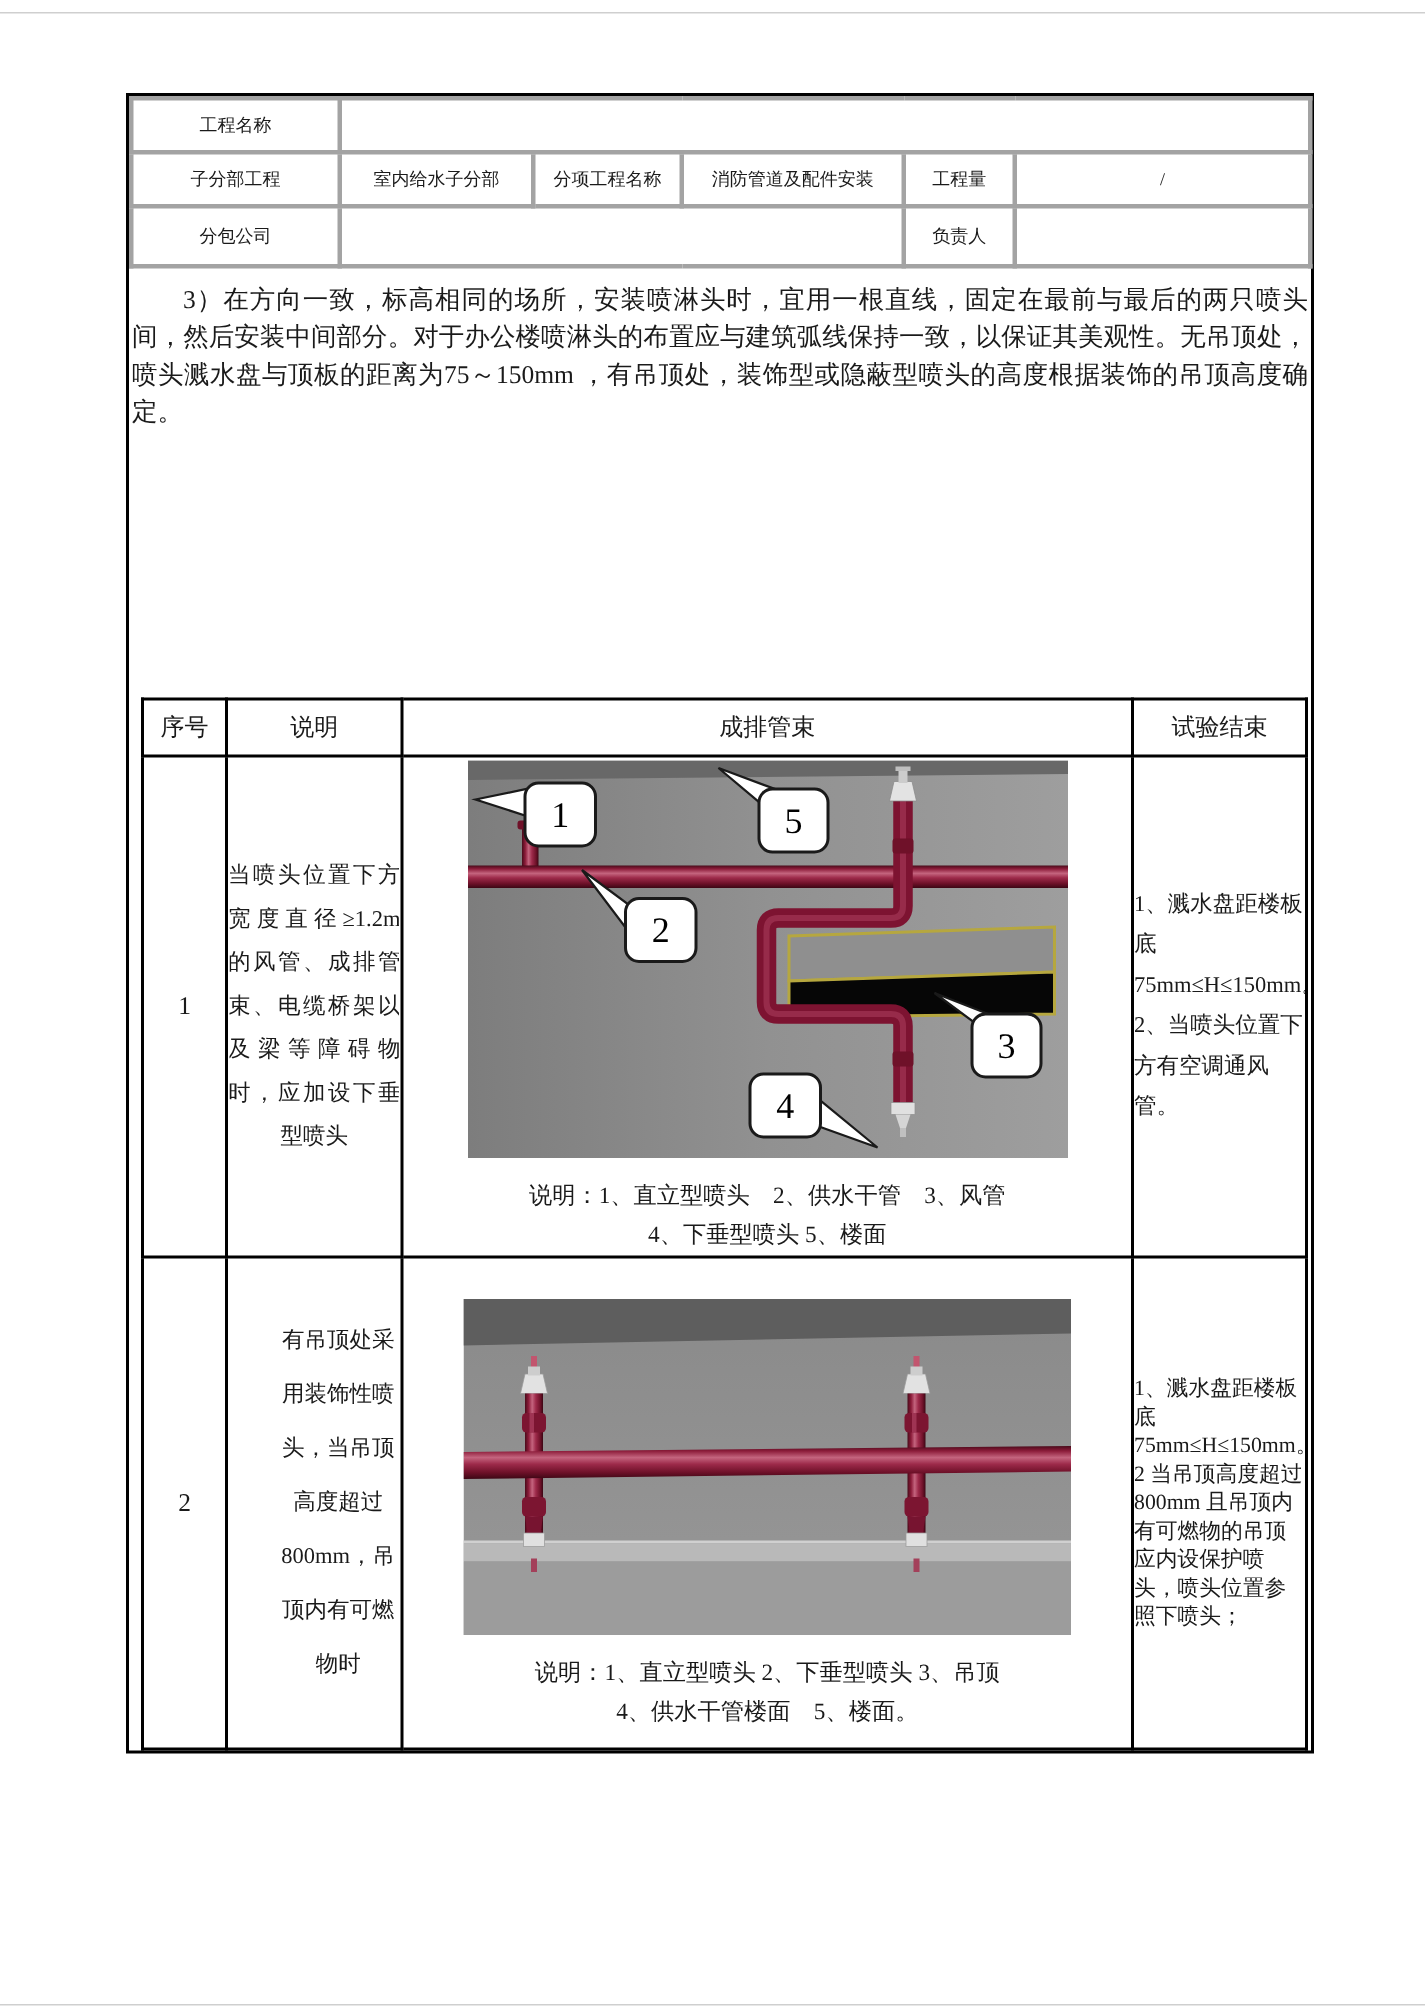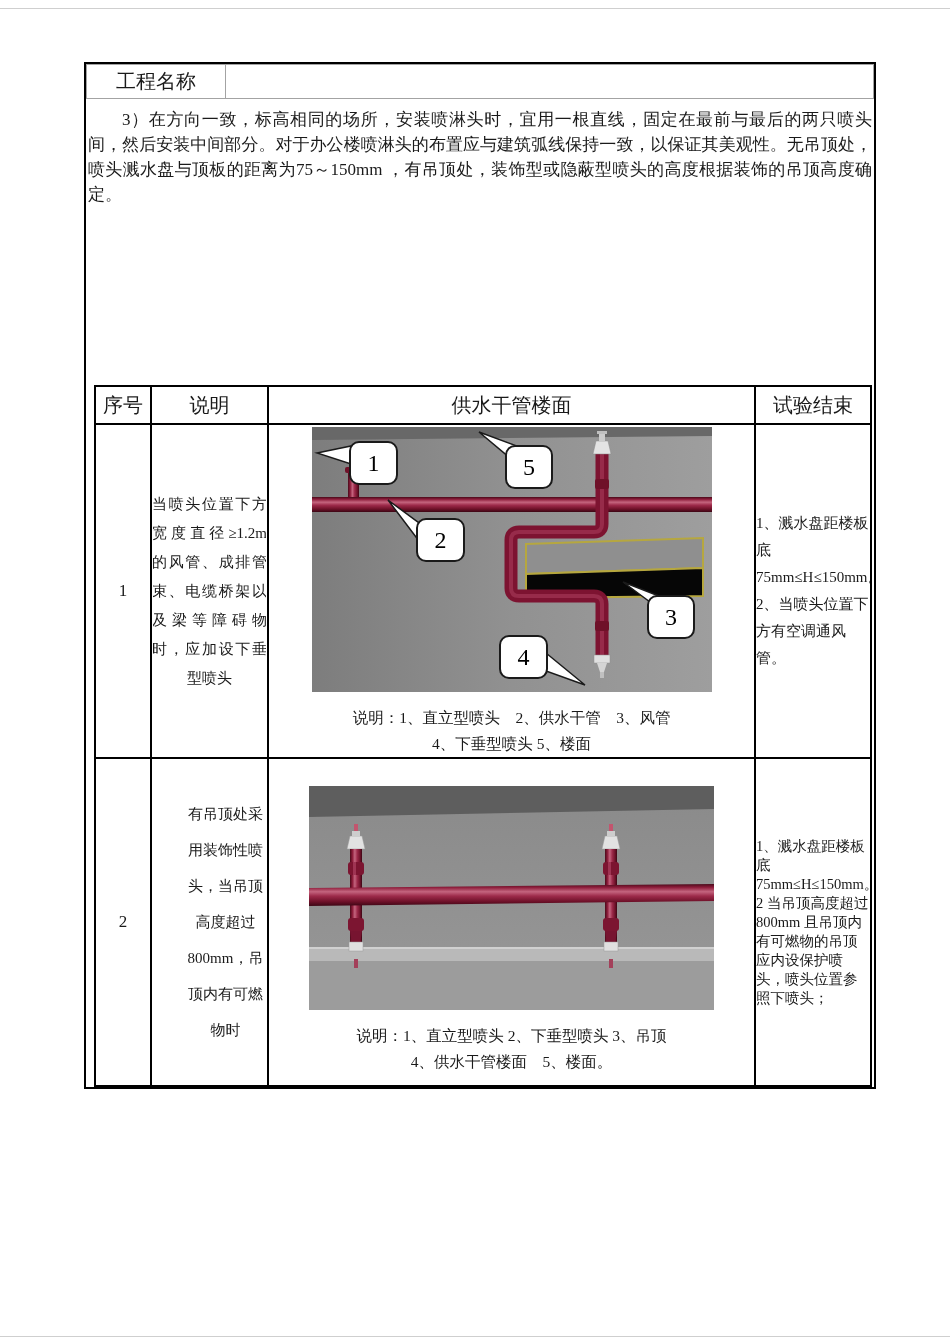--- a/index.html
+++ b/index.html
@@ -7,36 +7,36 @@
     position:relative;width:950px;height:1344px;background:#ffffff;overflow:hidden;
     font-family:"Liberation Serif","DejaVu Serif",serif;color:#1a1a1a;
   }
   .page-hairline-top{position:absolute;left:0;top:8px;width:950px;height:1px;background:#cfcfcf;}
   .page-hairline-bottom{position:absolute;left:0;top:1336px;width:950px;height:1px;background:#cfcfcf;}
 
   .doc{position:absolute;left:84px;top:62px;width:788px;border:2px solid #000;background:#fff;}
 
   
   table.info{border-collapse:collapse;table-layout:fixed;width:100%;}
-  table.info td{border:1px solid #a3a3a3;font-size:20px;text-align:center;vertical-align:middle;padding:0 2px;overflow:hidden;}
+  table.info td{border:3px solid #a3a3a3;font-size:12px;text-align:center;vertical-align:middle;padding:0 2px;overflow:hidden;}
   table.info tr.r1 td{height:33px;}
   table.info tr.r2 td{height:33px;}
   table.info tr.r3 td{height:37px;}
 
   
   .paras{padding:8px 2px 6px 2px;height:272px;overflow:hidden;font-size:17px;}
   .paras p{margin:0;text-indent:2em;text-align:justify;}
   .p1{line-height:35px;}
   .p2{line-height:36px;}
   .p3{line-height:25px;}
 
   
   table.main{border-collapse:collapse;table-layout:fixed;margin-left:8px;width:776px;}
   table.main td,table.main th{border:2px solid #000;padding:0;vertical-align:middle;overflow:hidden;}
-  table.main th{height:36px;font-size:20px;font-weight:normal;text-align:center;}
+  table.main th{height:36px;font-size:16px;font-weight:normal;text-align:center;}
   td.no-cell{text-align:center;font-size:17px;}
   td.desc-cell{font-size:15px;padding:0 7px;text-align:justify;text-align-last:center;border-radius:17px;}
   .desc-1{line-height:29px;}
   .desc-2{line-height:36px;text-align:center;text-align-last:auto;padding-left:32px;}
   td.req-cell{font-size:15px;padding:0 8px;white-space:pre-line;text-align:left;}
   .req-1{line-height:27px;}
   .req-2{line-height:19px;font-size:14.5px;}
   td.diagram-cell{text-align:center;vertical-align:top;}
   .diag-wrap1{margin:2px auto 0 auto;width:400px;height:265px;line-height:0;}
   .diag-wrap2{margin:16px auto 0 auto;width:405px;height:224px;line-height:0;}
@@ -63,40 +63,54 @@
           <col style="width:99px">
         <col style="width:148px">
           <col style="width:74px">
           <col style="width:197px">
       </colgroup>
       <tbody>
           <tr class="r1">
         <td>工程名称</td>
         <td colspan="5"></td>
       </tr>
+      <tr class="r2">
+        <td>子分部工程</td>
+        <td>室内给水子分部</td>
+        <td>分项工程名称</td>
+        <td>消防管道及配件安装</td>
+        <td>工程量</td>
+        <td>/</td>
+      </tr>
+      <tr class="r3">
+        <td>分包公司</td>
+        <td colspan="3"></td>
+        <td>负责人</td>
+        <td></td>
+      </tr>
     </tbody>
       </table>
 
     <div class="paras">
       <p class="p3">3）在方向一致，标高相同的场所，安装喷淋头时，宜用一根直线，固定在最前与最后的两只喷头间，然后安装中间部分。对于办公楼喷淋头的布置应与建筑弧线保持一致，以保证其美观性。无吊顶处，喷头溅水盘与顶板的距离为75～150mm ，有吊顶处，装饰型或隐蔽型喷头的高度根据装饰的吊顶高度确定。</p>
 
     </div>
 
     <table class="main">
       <colgroup>
         <col style="width:56px">
           <col style="width:117px">
           <col style="width:487px">
           <col style="width:116px">
       </colgroup>
       <tbody>
           <tr>
         <th>序号</th>
         <th>说明</th>
-        <th>供水干管楼面</th>
+        <th>成排管束</th>
         <th>试验结束</th>
       </tr>
 
       <tr class="row1-cells">
         <td class="no-cell">1</td>
         <td class="desc-cell">
               <div class="desc-1">当喷头位置下方宽度直径≥1.2m 的风管、成排管束、电缆桥架以及梁等障碍物时，应加设下垂型喷头</div>
             </td>
         <td class="diagram-cell">
           <div class="diag-wrap1">

